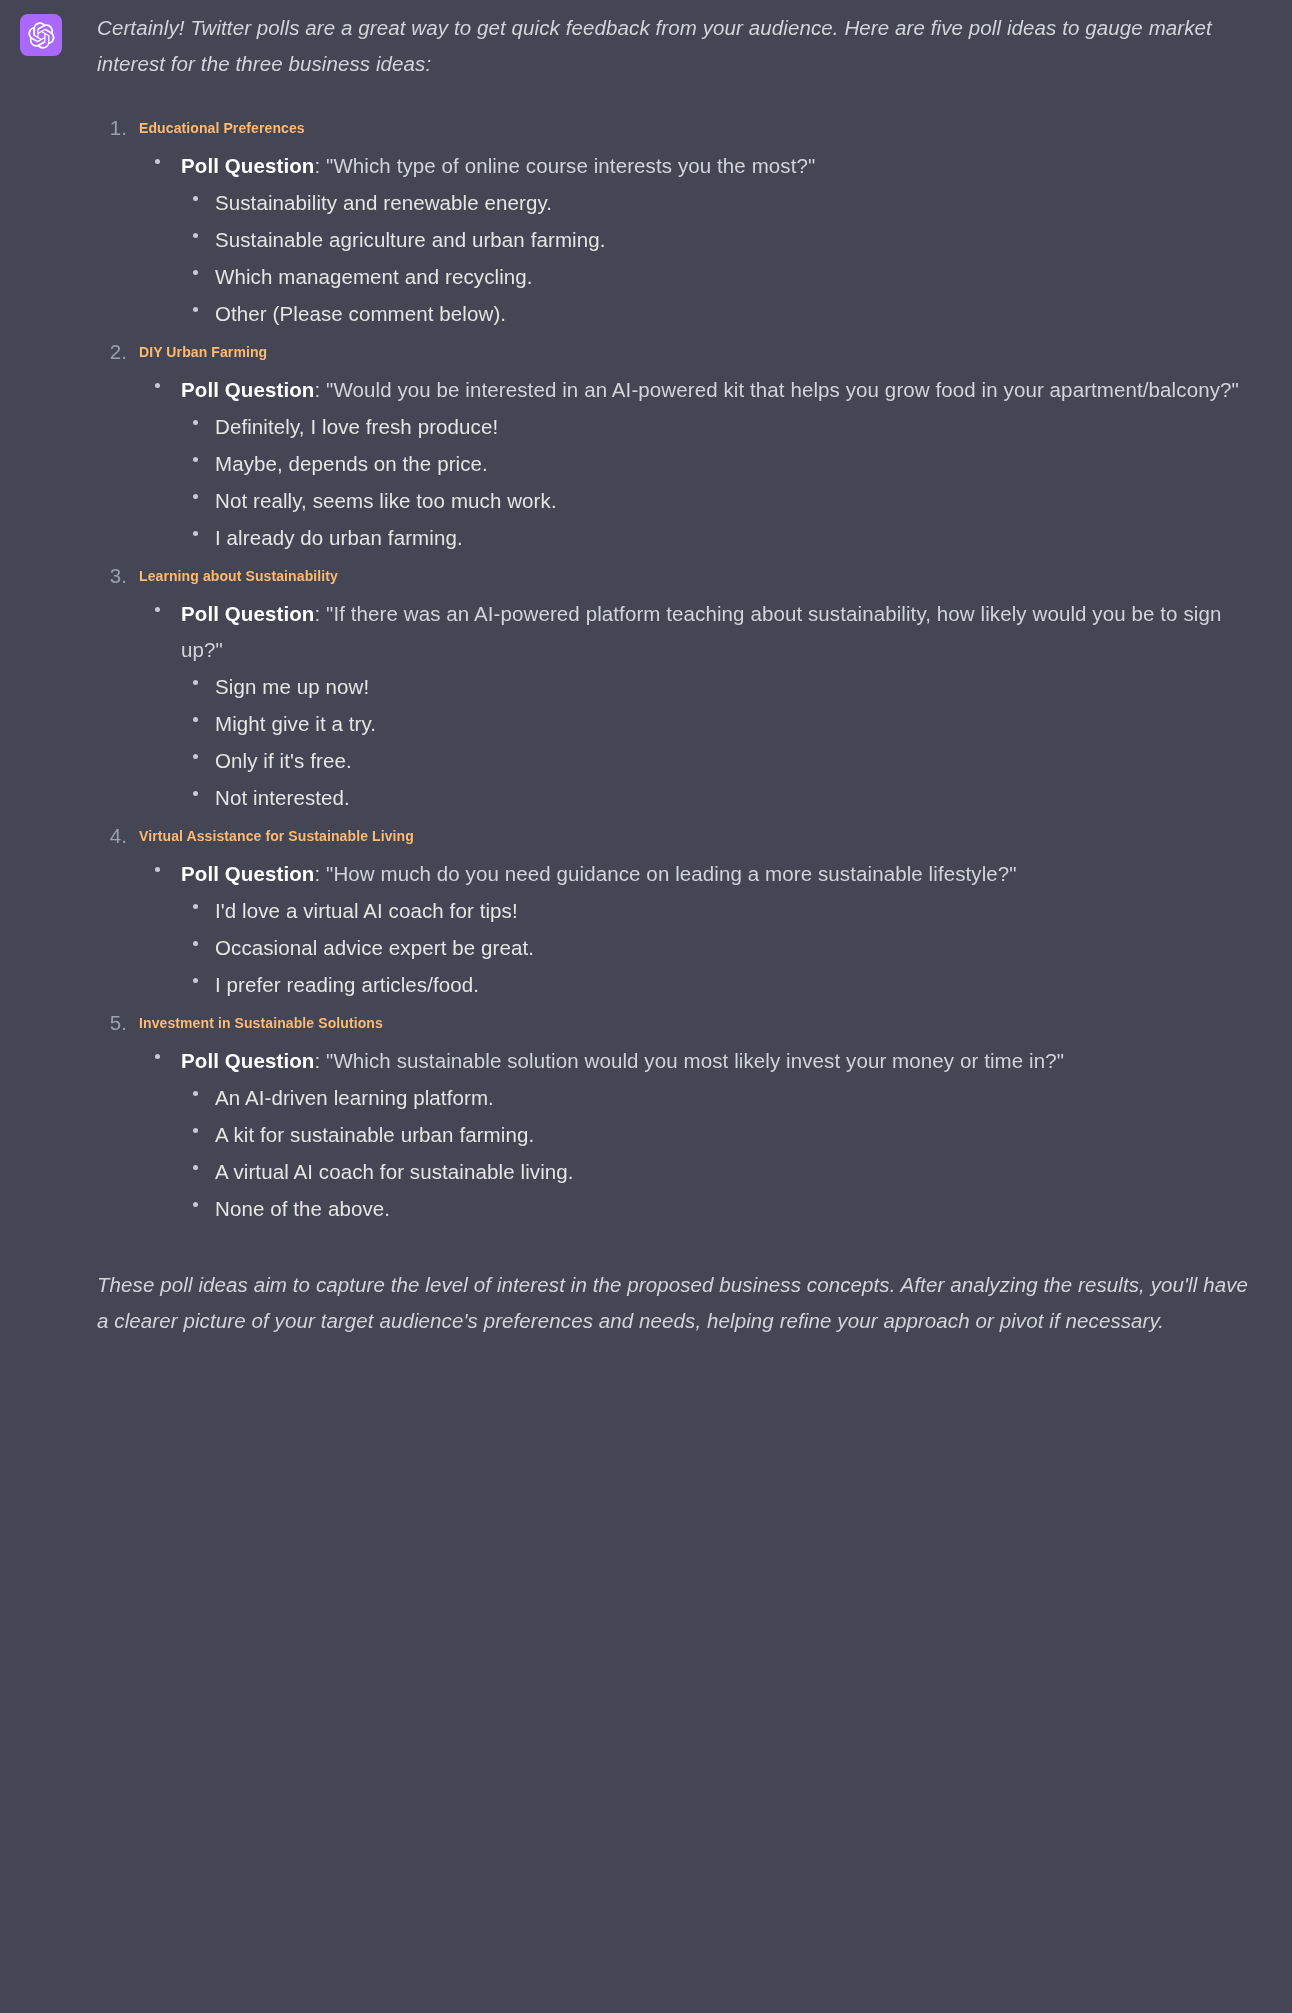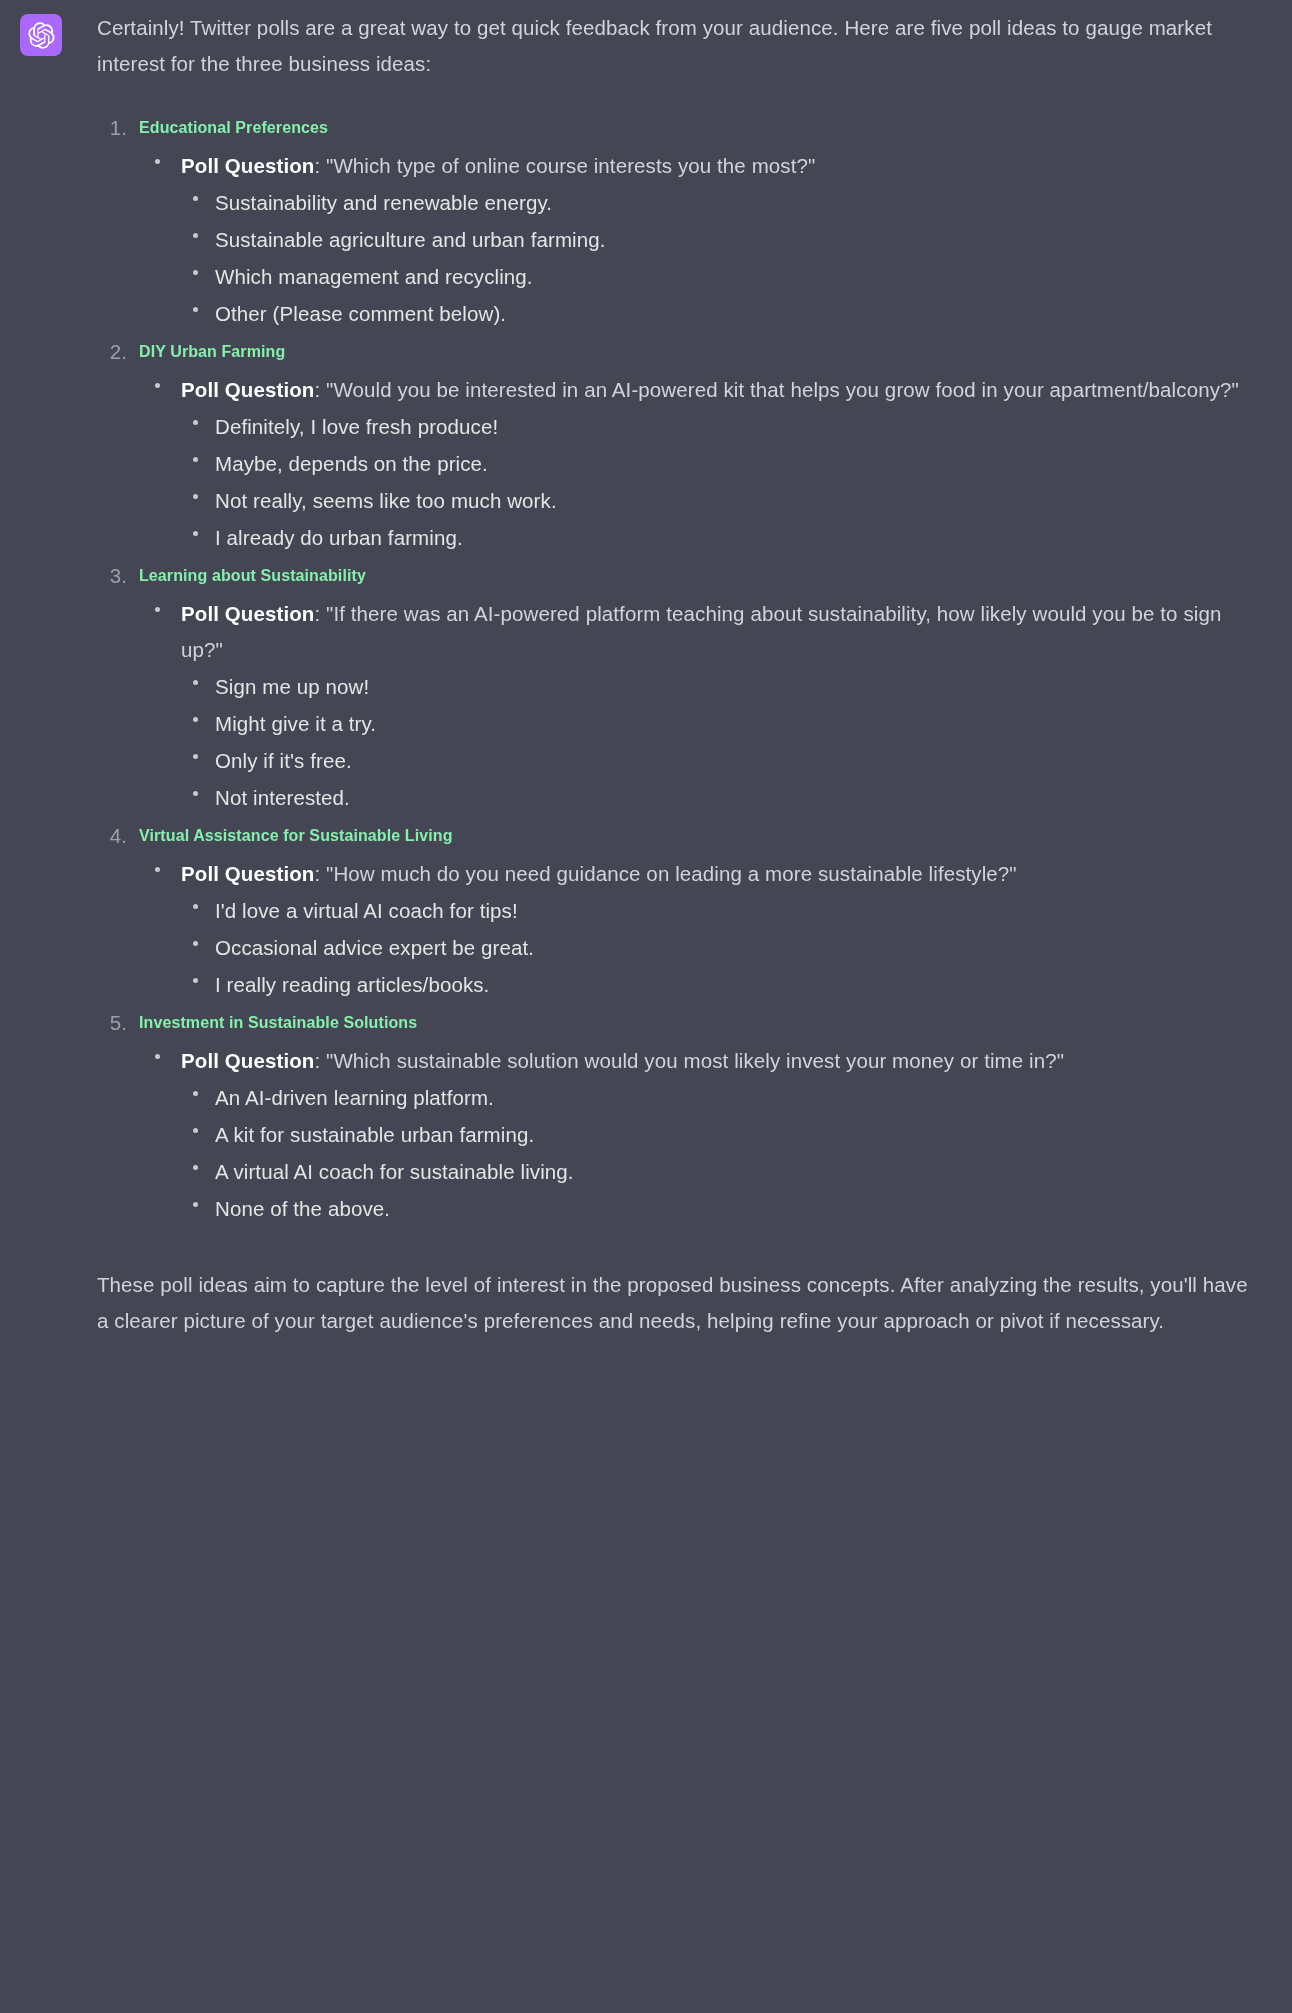--- a/index.html
+++ b/index.html
@@ -41,20 +41,21 @@
     font-size: 20.5px;
     line-height: 36px;
     font-weight: 400;
     letter-spacing: 0.1px;
   }
 
   .intro-paragraph,
   .closing-paragraph {
     margin: 0;
     color: #D1D5DB;
+    font-style: italic;
   }
   .closing-paragraph { margin-top: 40px; }
 
   
   ol.poll-list {
     list-style: none;
     margin: 28px 0 0 0;
     padding: 0;
   }
   ol.poll-list > li.poll-section {
@@ -67,23 +68,23 @@
     left: 0;
     top: 0;
     width: 30px;
     text-align: right;
     color: #9CA0AC;
     font-size: 20.5px;
     line-height: 36px;
     font-weight: 400;
   }
   .section-title {
-    color: #86efac;
+    color: #fdba74;
     font-weight: 700;
-    font-size: 16px;
+    font-size: 14px;
     line-height: 36px;
   }
 
   
   ul.question-list {
     list-style: none;
     margin: 0 0 0 0;
     padding: 0;
   }
   ul.question-list > li.question-item {
@@ -184,21 +185,21 @@
               </ul></li>
           </ul>
         </li>
         <li class="poll-section">
           <span class="section-marker">4.</span>
           <div class="section-title">Virtual Assistance for Sustainable Living</div>
           <ul class="question-list">
             <li class="question-item"><span class="bullet-dot"></span><span class="question-label">Poll Question</span><span class="question-text">: </span><span class="question-text">"How much do you need guidance on leading a more sustainable lifestyle?"</span><ul class="option-list">
                 <li class="option-item"><span class="bullet-dot"></span><span>I'd love a virtual AI coach for tips!</span></li>
                 <li class="option-item"><span class="bullet-dot"></span><span>Occasional advice expert be great.</span></li>
-                <li class="option-item"><span class="bullet-dot"></span><span>I really reading articles/books.</span></li>
+                <li class="option-item"><span class="bullet-dot"></span><span>I prefer reading articles/food.</span></li>
               </ul></li>
           </ul>
         </li>
         <li class="poll-section">
           <span class="section-marker">5.</span>
           <div class="section-title">Investment in Sustainable Solutions</div>
           <ul class="question-list">
             <li class="question-item"><span class="bullet-dot"></span><span class="question-label">Poll Question</span><span class="question-text">: </span><span class="question-text">"Which sustainable solution would you most likely invest your money or time in?"</span><ul class="option-list">
                 <li class="option-item"><span class="bullet-dot"></span><span>An AI-driven learning platform.</span></li>
                 <li class="option-item"><span class="bullet-dot"></span><span>A kit for sustainable urban farming.</span></li>

